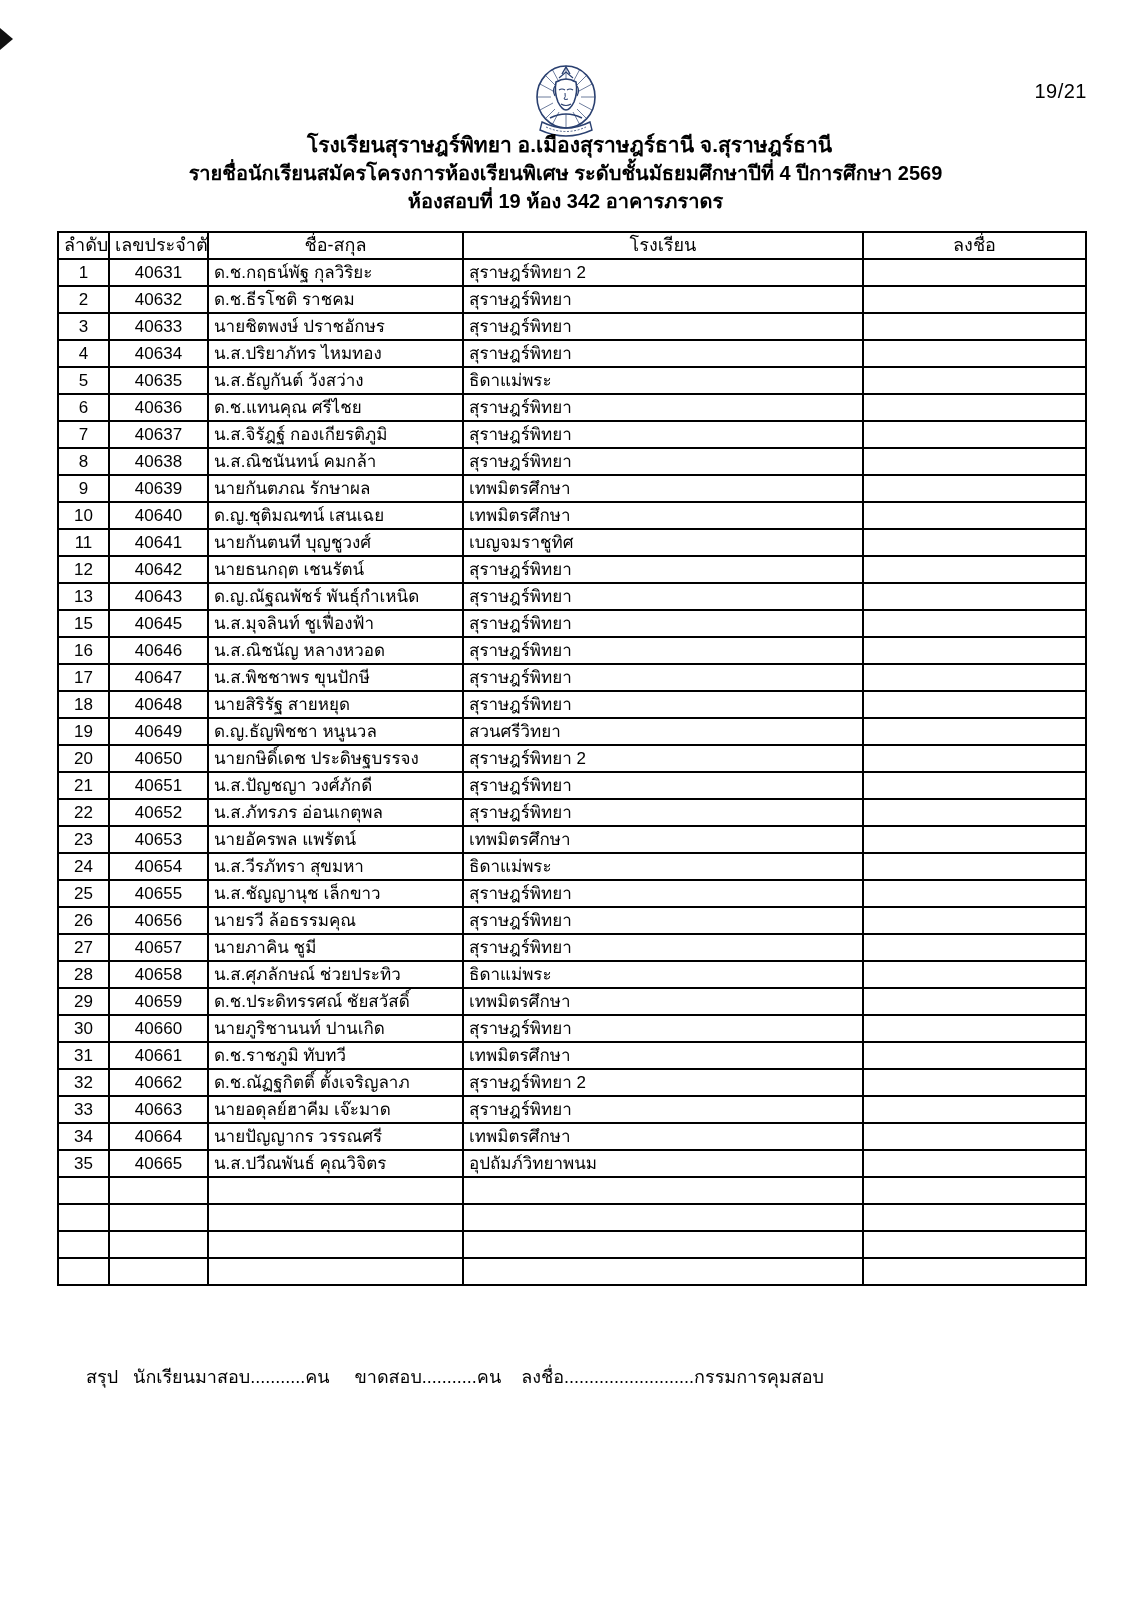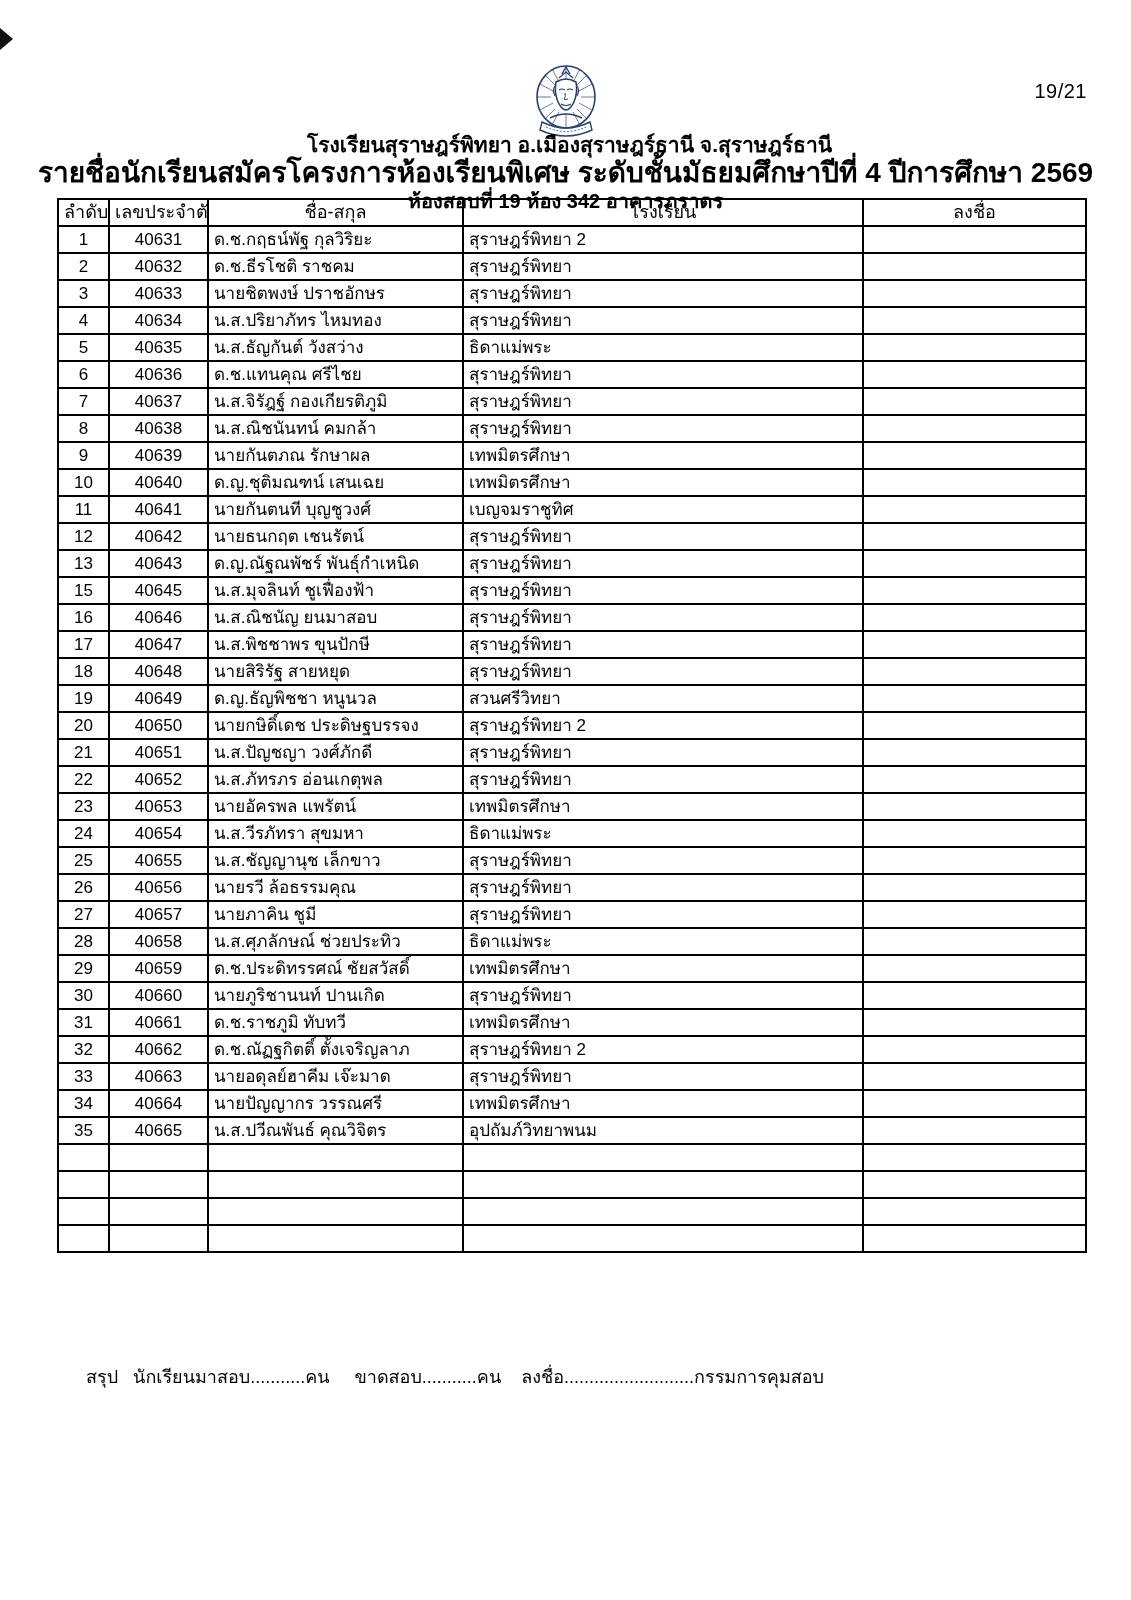--- a/index.html
+++ b/index.html
@@ -42,26 +42,26 @@
   .titles {
     position: absolute;
     top: 131px;
     left: 0;
     width: 100%;
     text-align: center;
     font-weight: bold;
     line-height: 28px;
   }
   .title-line1 { font-size: 21px; margin-left: 8px; }
-  .title-line2 { font-size: 28px; }
+  .title-line2 { font-size: 20px; }
   .title-line3 { font-size: 20px; }
 
   table.roster {
     position: absolute;
-    top: 198px;
+    top: 231px;
     left: 57px;
     width: 1028px;
     border-collapse: collapse;
     table-layout: fixed;
   }
   table.roster th,
   table.roster td {
     border: 2px solid #000;
     height: 25px;
     font-size: 17px;
@@ -256,21 +256,21 @@
       <tr>
         <td class="center">15</td>
         <td class="center">40645</td>
         <td class="left">น.ส.มุจลินท์ ชูเฟื่องฟ้า</td>
         <td class="left">สุราษฎร์พิทยา</td>
         <td class="left"></td>
       </tr>
       <tr>
         <td class="center">16</td>
         <td class="center">40646</td>
-        <td class="left">น.ส.ณิชนัญ ยนมาสอบ</td>
+        <td class="left">น.ส.ณิชนัญ หลางหวอด</td>
         <td class="left">สุราษฎร์พิทยา</td>
         <td class="left"></td>
       </tr>
       <tr>
         <td class="center">17</td>
         <td class="center">40647</td>
         <td class="left">น.ส.พิชชาพร ขุนปักษี</td>
         <td class="left">สุราษฎร์พิทยา</td>
         <td class="left"></td>
       </tr>

